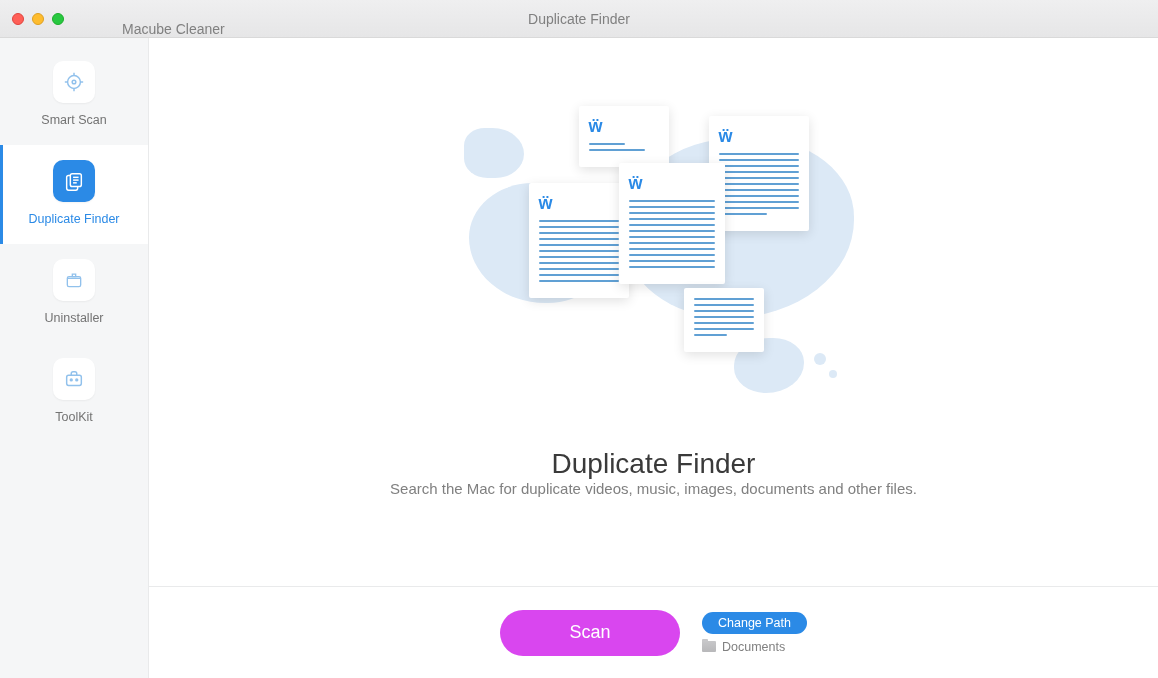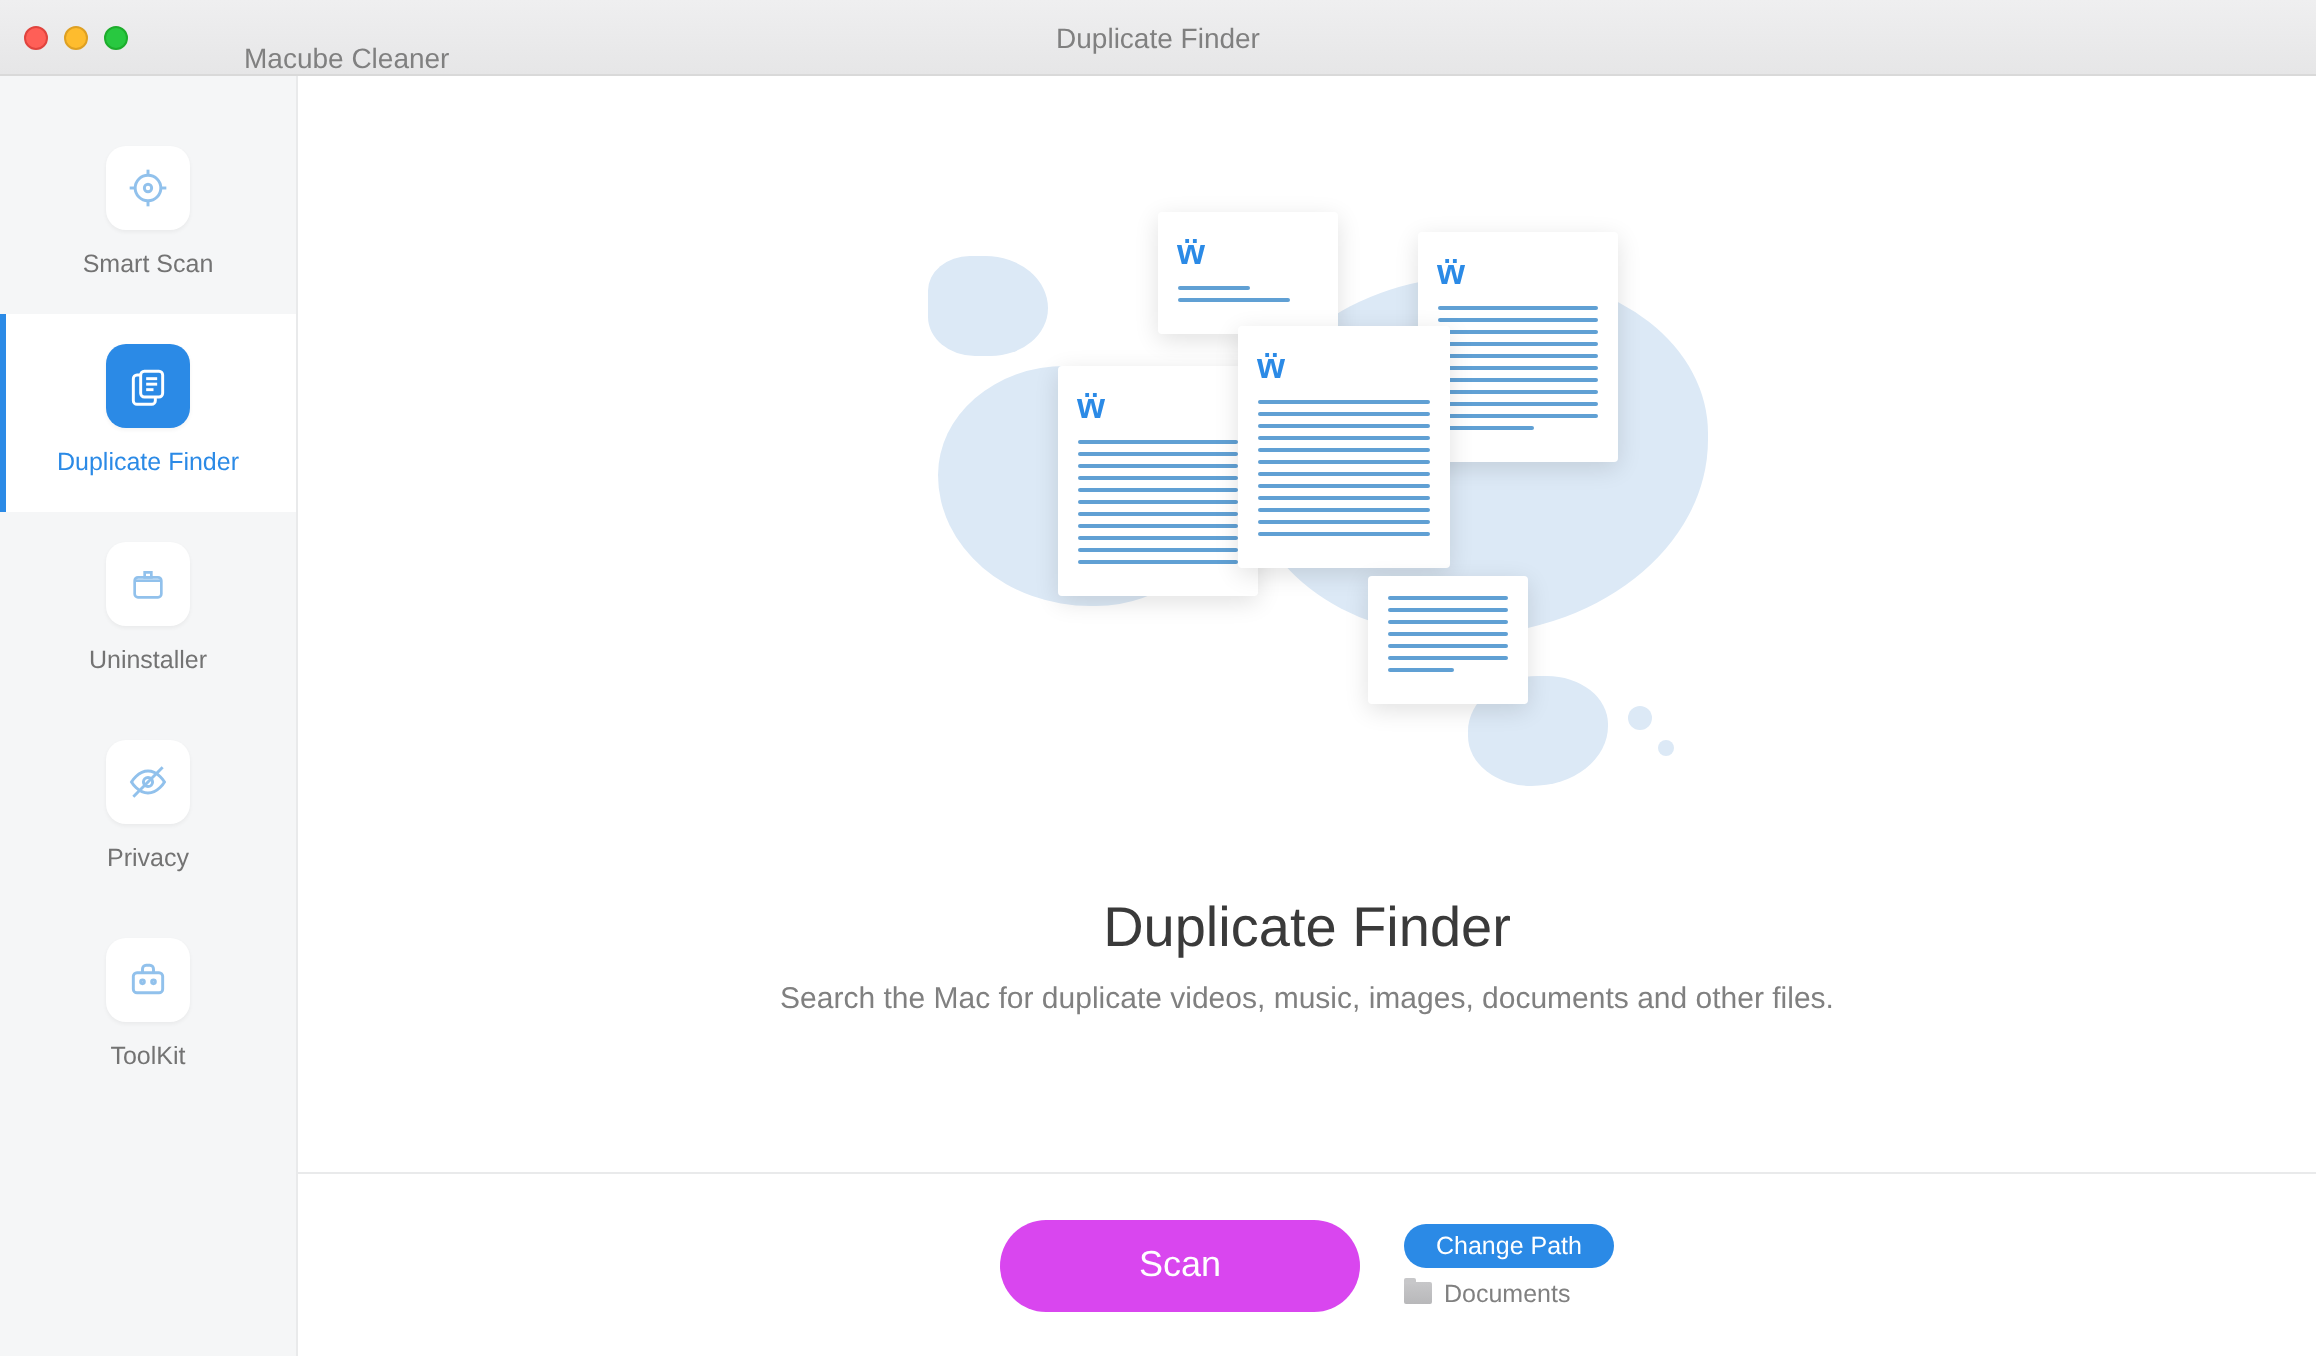--- a/index.html
+++ b/index.html
@@ -48,21 +48,21 @@
     .main-area {
       display: flex;
       height: calc(678px - 38px);
     }
     .sidebar {
       width: 149px;
       background: #f5f6f7;
       border-right: 1px solid #e9eaeb;
       display: flex;
       flex-direction: column;
-      padding-top: 20px;
+      padding-top: 8px;
     }
     .nav-item {
       display: flex;
       flex-direction: column;
       align-items: center;
       padding: 15px 0 18px 0;
       cursor: pointer;
       position: relative;
     }
     .nav-item.active::before {
@@ -140,21 +140,21 @@
     }
     .page-title {
       font-size: 28px;
       font-weight: 500;
       color: #3a3a3a;
       margin-top: 40px;
     }
     .page-subtitle {
       font-size: 15px;
       color: #808080;
-      margin-top: 11px;
+      margin-top: 0;
     }
     .footer-area {
       position: absolute;
       bottom: 0;
       left: 0;
       right: 0;
       border-top: 1px solid #e9eaeb;
       height: 92px;
       display: flex;
       align-items: center;
@@ -261,30 +261,20 @@
       <div class="nav-icon-box">
         <svg width="20" height="20" viewBox="0 0 24 24" fill="none" stroke="#91c1ec" stroke-width="1.6">
           <rect x="4" y="8" width="16" height="12" rx="2"></rect>
           <path d="M4 10h16"></path>
             <path d="M10 5h4v3h-4z"></path>
         </svg>
       </div>
       <span class="nav-label">Uninstaller</span>
     </div>
 
-    <div class="nav-item">
-      <div class="nav-icon-box">
-        <svg width="22" height="22" viewBox="0 0 24 24" fill="none" stroke="#91c1ec" stroke-width="1.6">
-          <path d="M3 12s3.5-6 9-6 9 6 9 6-3.5 6-9 6-9-6-9-6z"></path>
-          <circle cx="12" cy="12" r="2.5"></circle>
-            <line x1="4" y1="20" x2="20" y2="4"></line>
-        </svg>
-      </div>
-      <span class="nav-label">Privacy</span>
-    </div>
 
     <div class="nav-item">
       <div class="nav-icon-box">
         <svg width="22" height="22" viewBox="0 0 24 24" fill="none" stroke="#91c1ec" stroke-width="1.6">
           <rect x="4" y="8" width="16" height="11" rx="2"></rect>
           <path d="M9 8V6a2 2 0 0 1 2-2h2a2 2 0 0 1 2 2v2"></path>
           <circle cx="9" cy="13" r="1"></circle>
             <circle cx="15" cy="13" r="1"></circle>
         </svg>
       </div>

